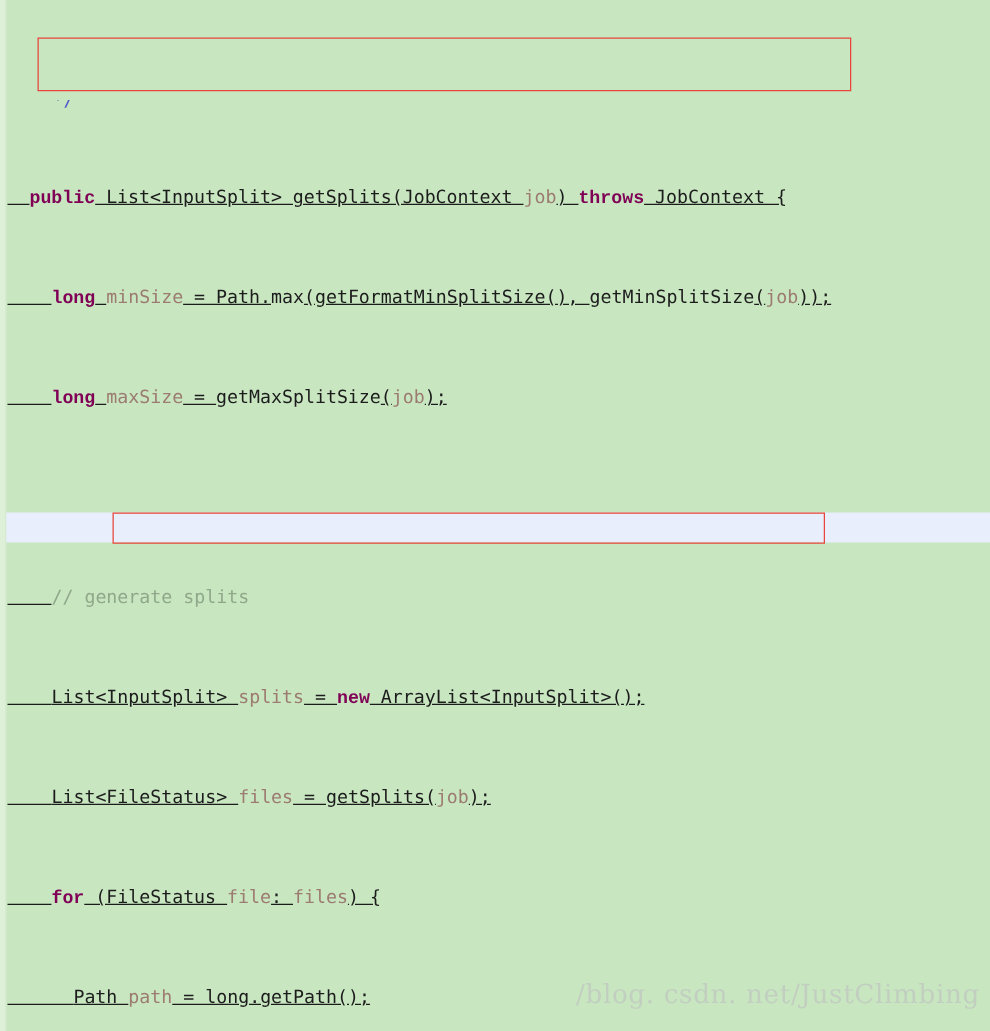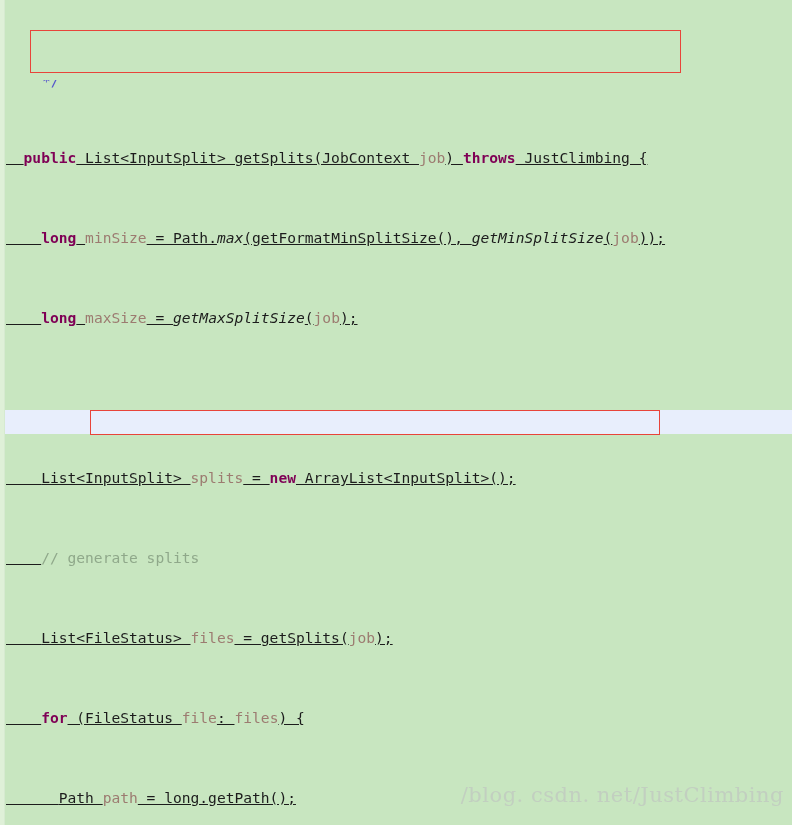--- a/index.html
+++ b/index.html
@@ -63,27 +63,27 @@
     color: #222222;
     letter-spacing: 0px;
   }
   .line {
     height: 20px;
     padding-left: 6px;
     position: relative;
   }
 
   
-  .kw   { color: #7f0055; font-weight: bold; }          
+  .kw   { color: #7f0055; font-weight: bold; font-family: Liberation Mono, monospace; }          
   .pl   { color: #1c1c1c; text-decoration: underline; }                              
   .var  { color: #9c7b70; }                              
   .par  { color: #9c7b70; }                              
   .cmt  { color: #8fa88a; }                              
   .sfld { color: #1c3fd6; font-weight: bold; font-style: italic; } 
-  .smet { color: #1c1c1c; font-style: italic; }    
+  .smet { color: #1c1c1c; }    
 
   
   #watermark {
     position: absolute;
     right: 8px;
     bottom: 18px;
     font-family: "DejaVu Serif", "Liberation Serif", serif;
     font-size: 21px;
     color: #c2cfc0;
     letter-spacing: 0.5px;
@@ -98,31 +98,31 @@
 
   <div id="gutter" style="background: rgb(223, 240, 216);"></div>
 
   <div class="current-line" style="top: 410px; background: rgb(232, 238, 252);"></div>
 
   <div id="code">
 
     
     <div class="line" style="height:8px; overflow:hidden;"><span class="sfld" style="position:relative; top:-9px; left:36px; color:#5555cc; font-weight:normal; font-style:normal;">*/</span></div>
 
-    <div class="line"><span class="pl">  </span><span class="kw">public</span><span class="pl"> List&lt;InputSplit&gt; getSplits(JobContext </span><span class="par">job</span><span class="pl">) </span><span class="kw">throws</span><span class="pl"> JustClimbing {</span></div>
+    <div class="line"><span class="pl">  </span><span class="kw">public</span><span class="pl"> List&lt;InputSplit&gt; getSplits(JobContext </span><span class="par">job</span><span class="pl">) </span><span class="kw">throws</span><span class="pl"> JobContext {</span></div>
 
     <div class="line"><span class="pl">    </span><span class="kw">long</span><span class="pl"> </span><span class="var">minSize</span><span class="pl"> = Path.</span><span class="smet">max</span><span class="pl">(getFormatMinSplitSize(), </span><span class="smet">getMinSplitSize</span><span class="pl">(</span><span class="par">job</span><span class="pl">));</span></div>
 
     <div class="line"><span class="pl">    </span><span class="kw">long</span><span class="pl"> </span><span class="var">maxSize</span><span class="pl"> = </span><span class="smet">getMaxSplitSize</span><span class="pl">(</span><span class="par">job</span><span class="pl">);</span></div>
 
     <div class="line">&nbsp;</div>
 
+    <div class="line"><span class="pl">    </span><span class="cmt">// generate splits</span></div>
+
     <div class="line"><span class="pl">    </span><span class="pl">List&lt;InputSplit&gt; </span><span class="var">splits</span><span class="pl"> = </span><span class="kw">new</span><span class="pl"> ArrayList&lt;InputSplit&gt;();</span></div>
-
-    <div class="line"><span class="pl">    </span><span class="cmt">// generate splits</span></div>
 
     <div class="line"><span class="pl">    </span><span class="pl">List&lt;FileStatus&gt; </span><span class="var">files</span><span class="pl"> = getSplits(</span><span class="par">job</span><span class="pl">);</span></div>
 
     <div class="line"><span class="pl">    </span><span class="kw">for</span><span class="pl"> (FileStatus </span><span class="var">file</span><span class="pl">: </span><span class="var">files</span><span class="pl">) {</span></div>
 
     <div class="line"><span class="pl">      </span><span class="pl">Path </span><span class="var">path</span><span class="pl"> = long.getPath();</span></div>
 
     
 
     

